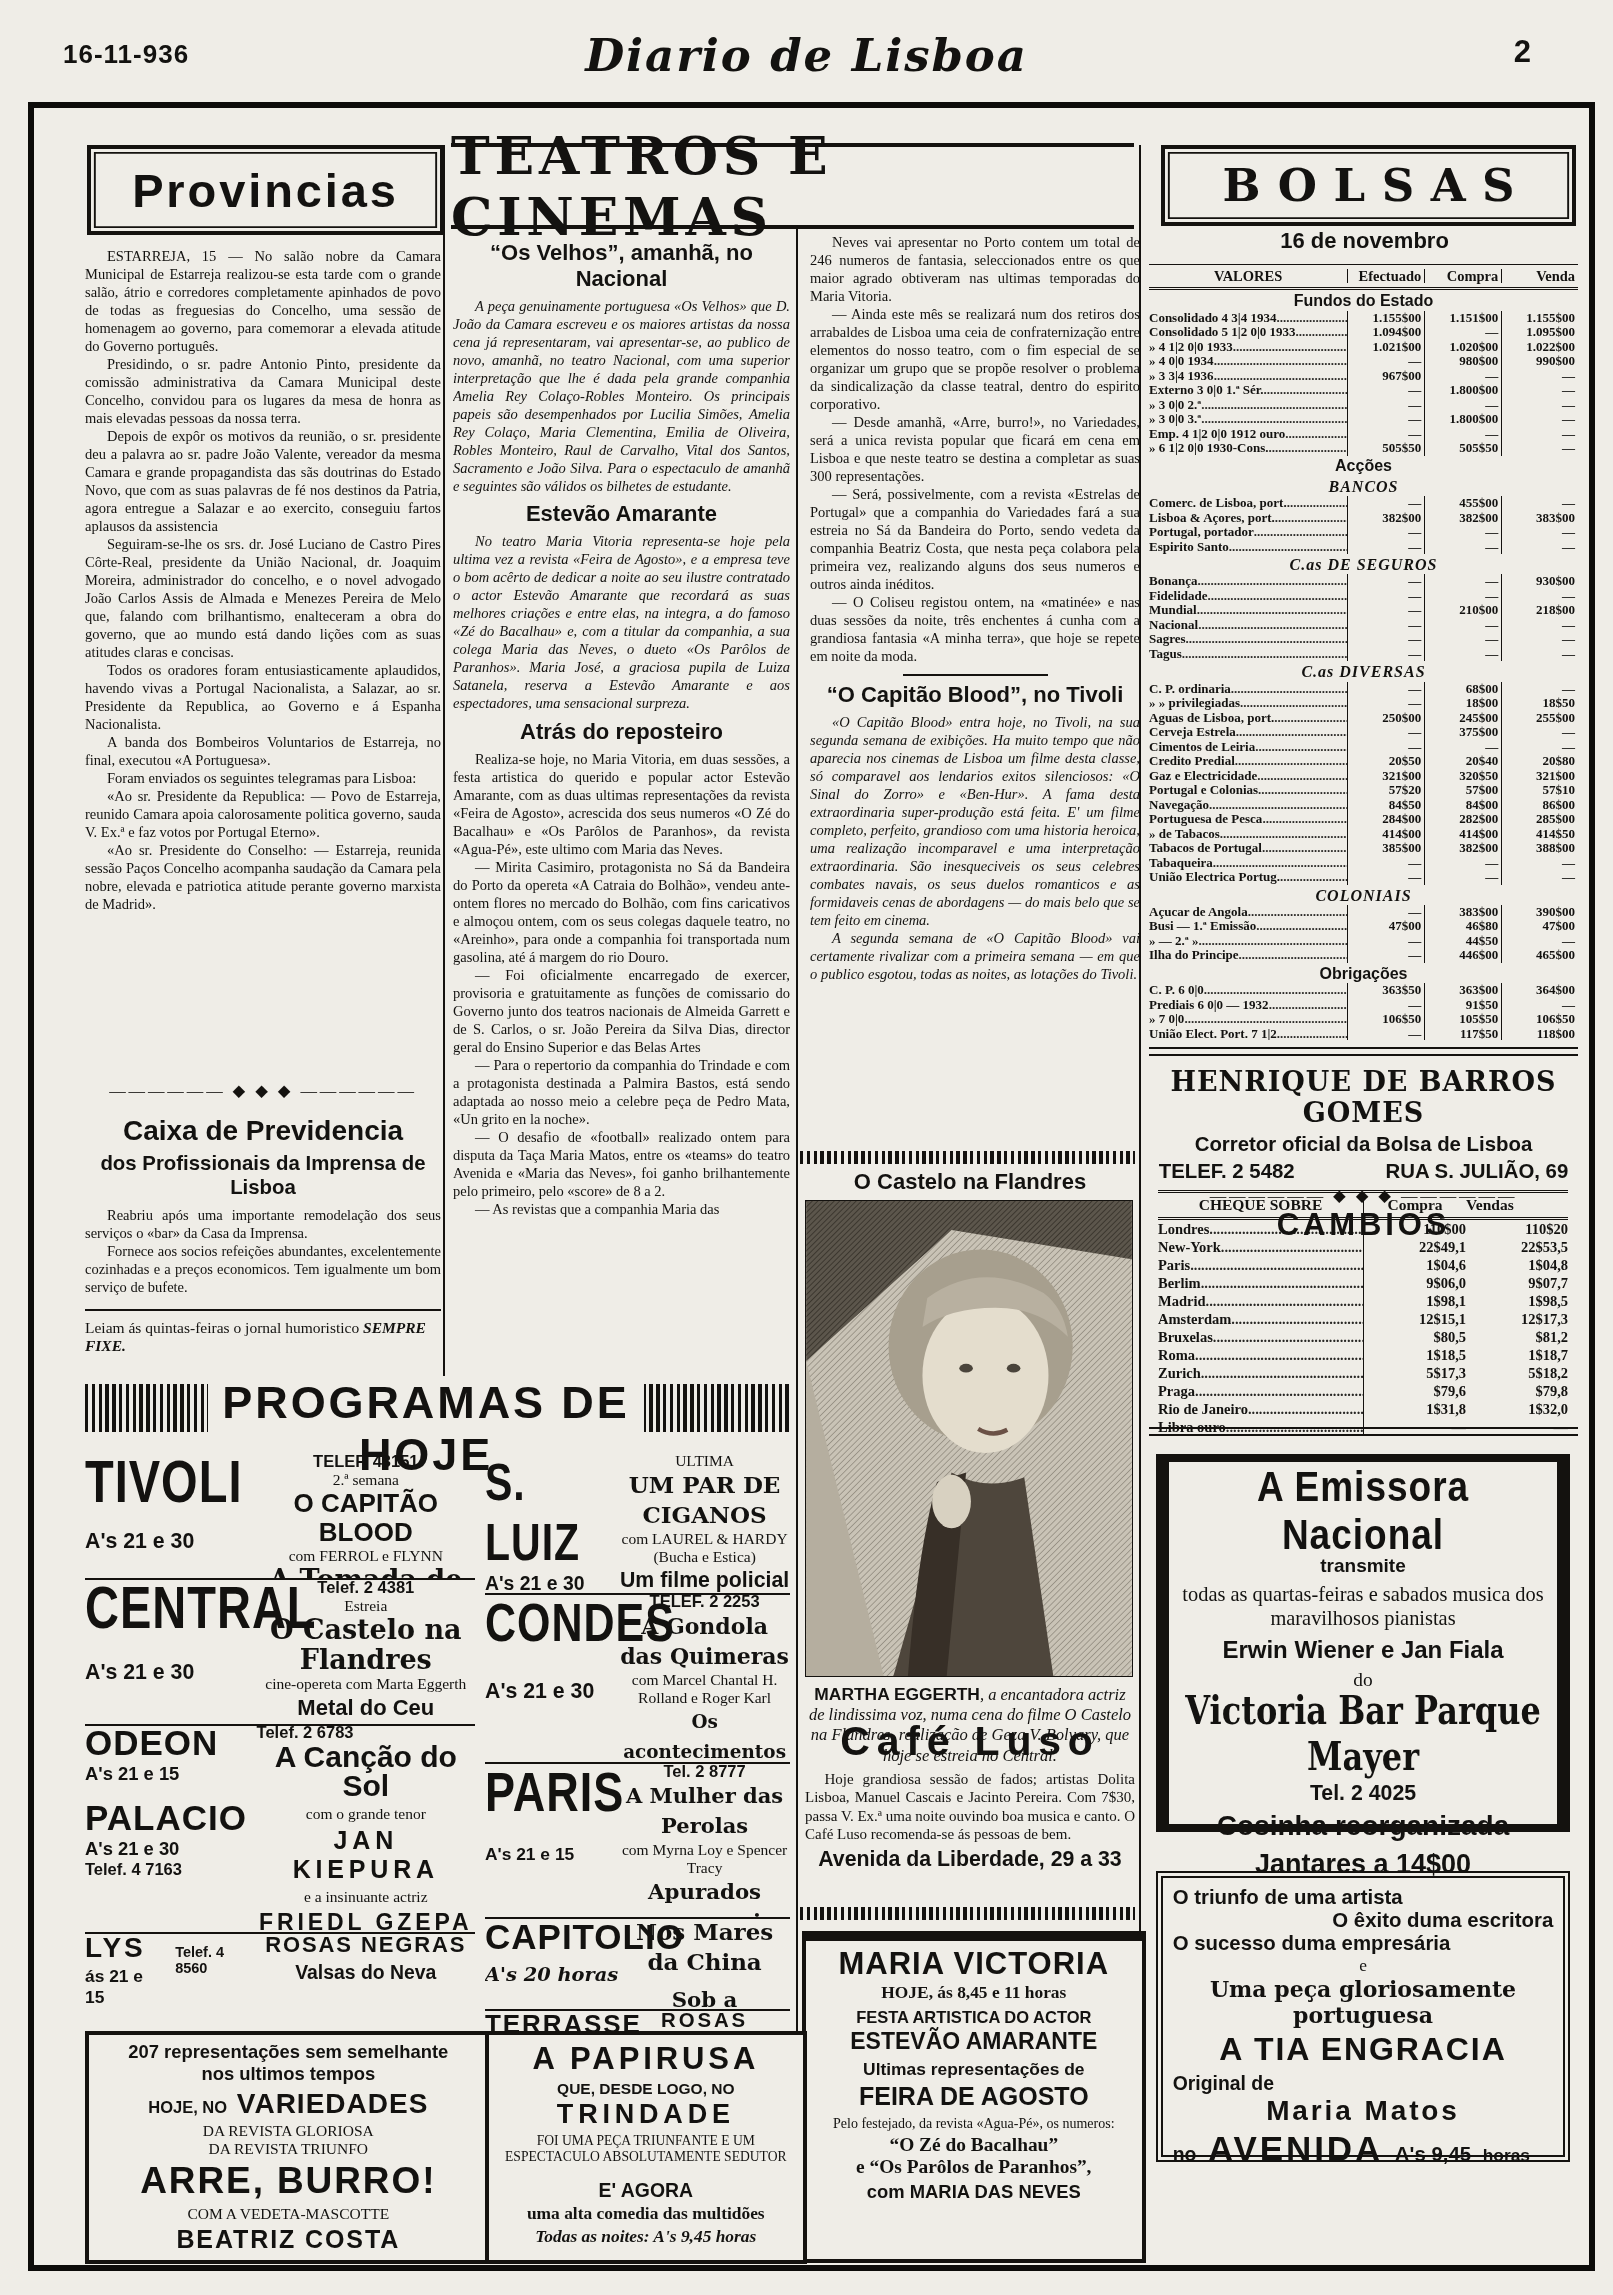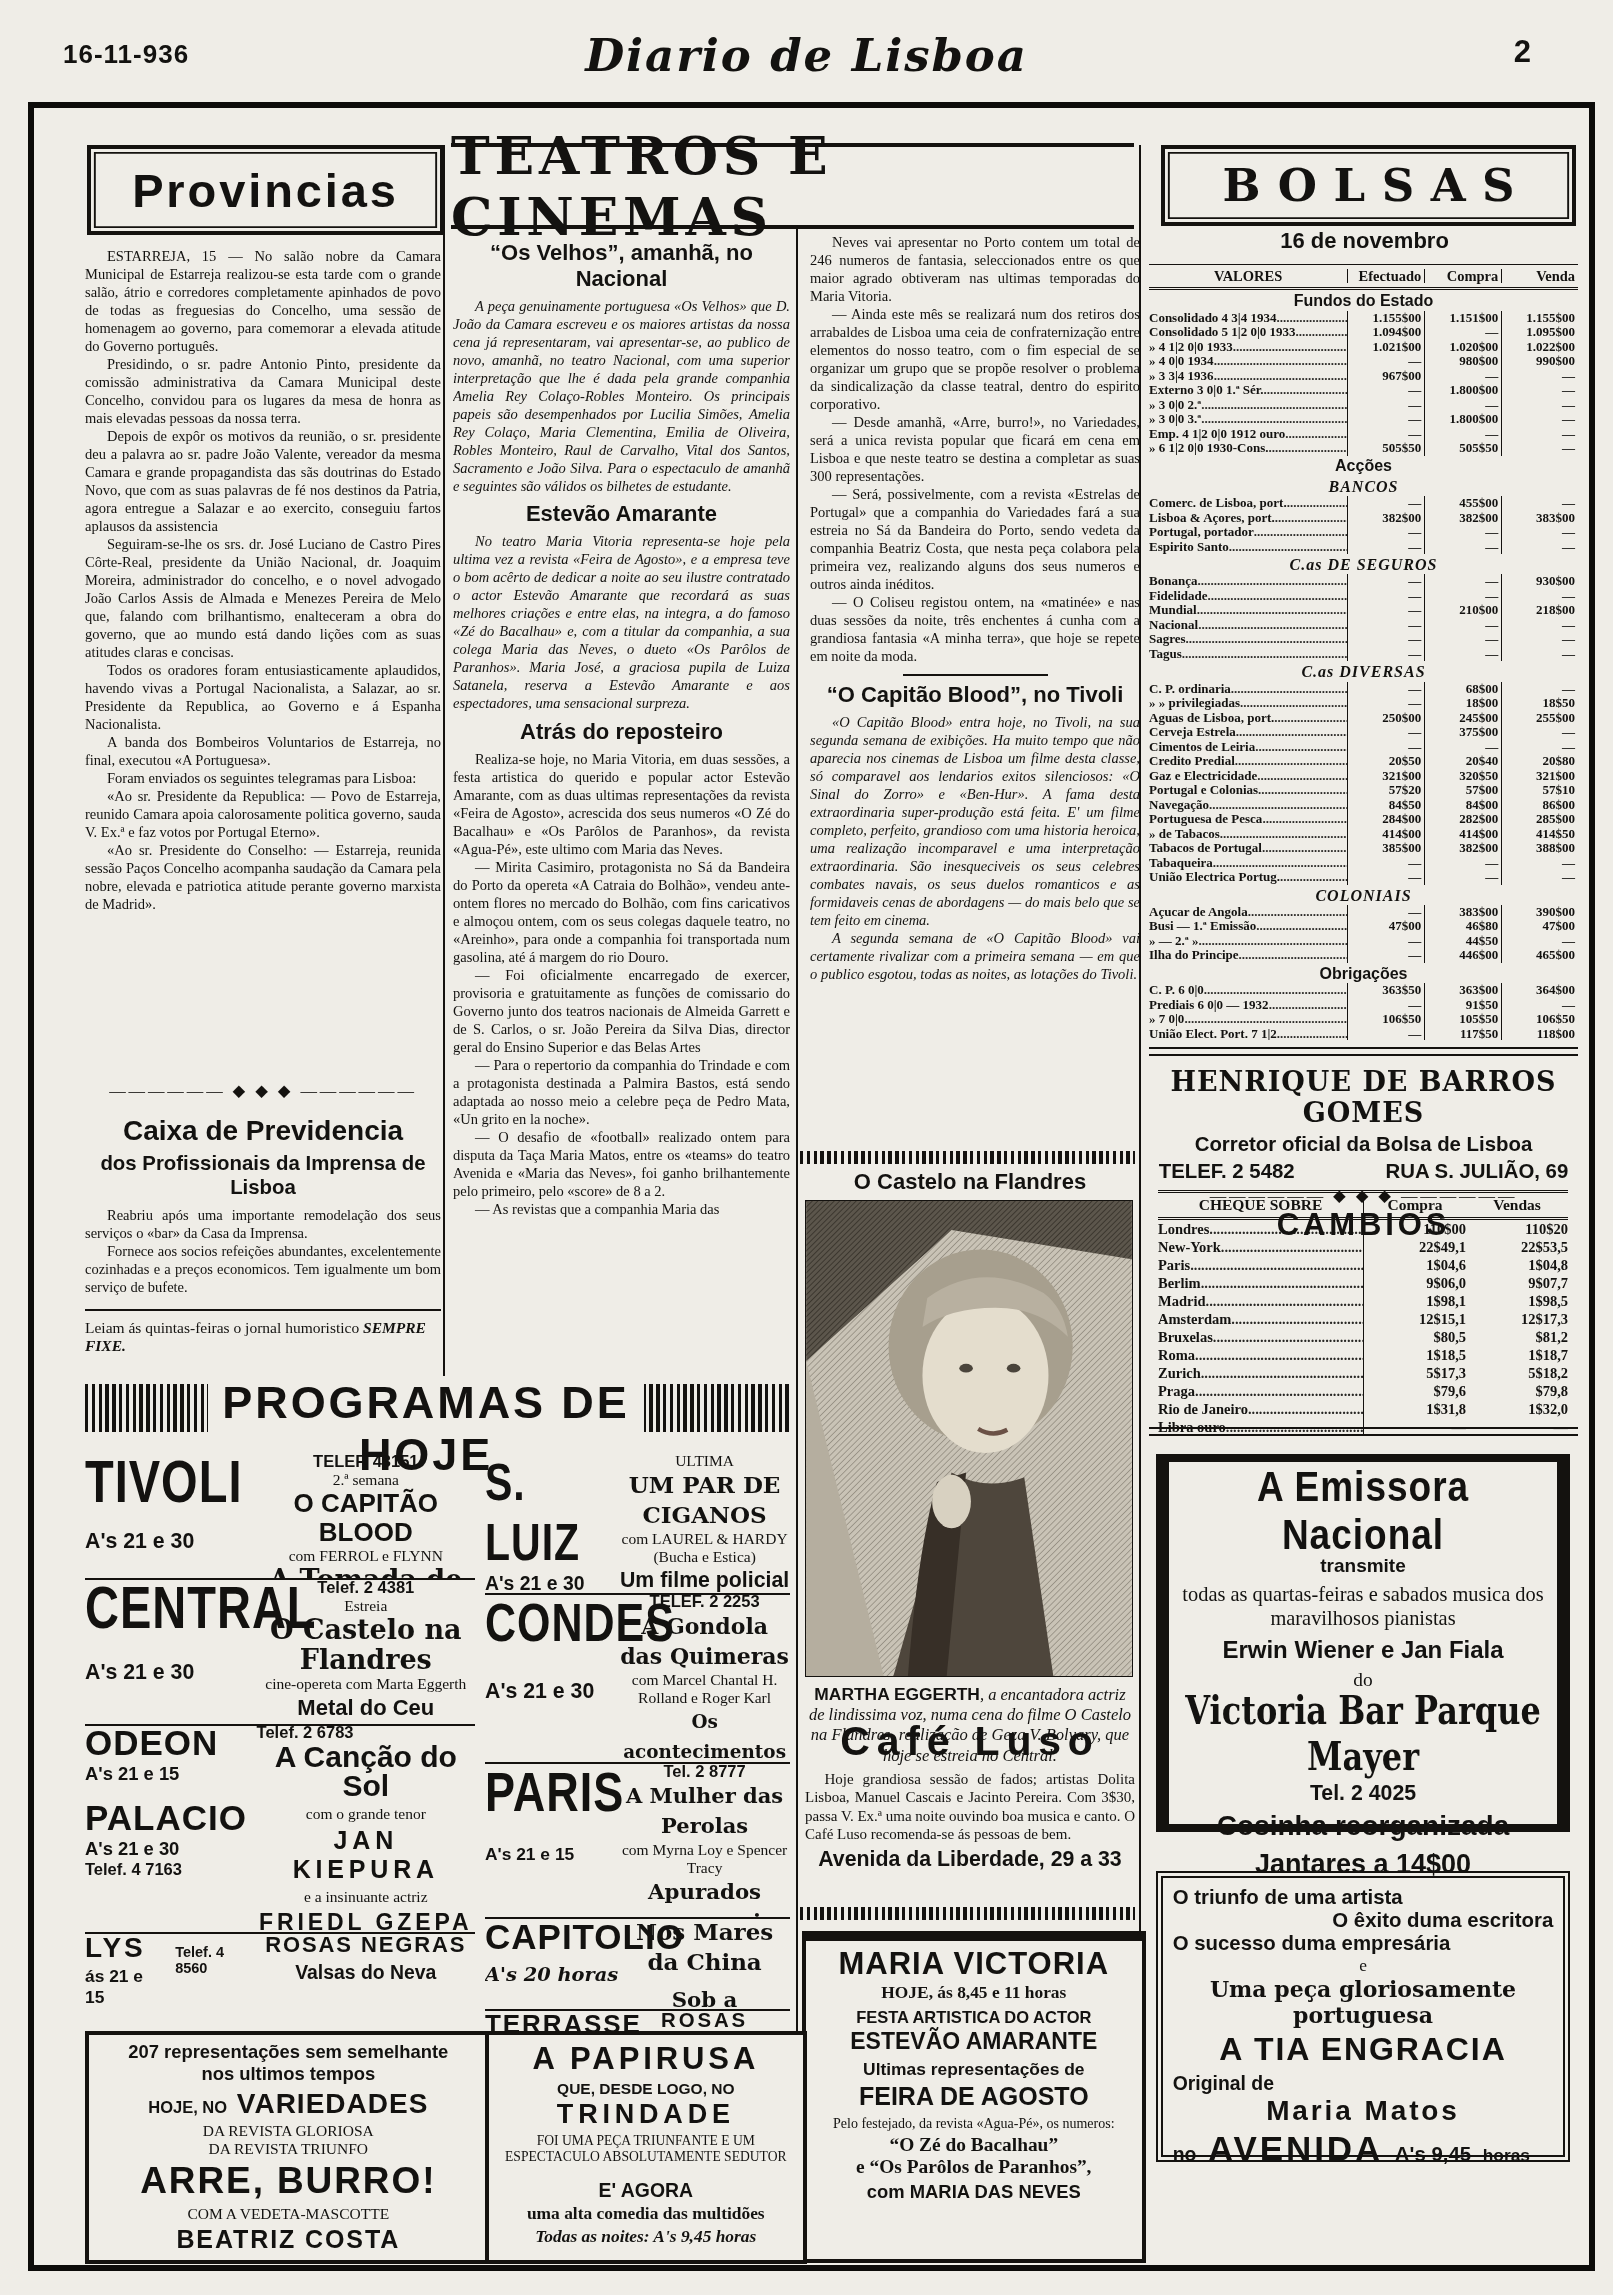--- a/index.html
+++ b/index.html
@@ -175,21 +175,21 @@
     <ellipse cx="300" cy="620" rx="40" ry="55" fill="#d8d1c1"></ellipse>
   </svg>
   <div class="ctr" style="font-size:16.5px;line-height:20.4px;margin-top:6.8px">
     <span class="b san" style="font-size:17.4px">MARTHA EGGERTH</span><span class="i">, a encantadora actriz de lindissima voz, numa cena do filme O Castelo na Flandres, realização de Geza V. Bolvary, que hoje se estreia no Central.</span>
   </div>
 </div>
 
 <div class="abs ctr" style="left:805px;top:1718px;width:330px">
   <div class="san b" style="font-size:41px;letter-spacing:6.8px">Café Luso</div>
   <div style="font-size:15px;line-height:18.4px;text-align:justify;margin-top:4.8px">
-    <p style="margin:0;text-indent:19.4px">Hoje grandiosa sessão de fados; artistas Dolita Lisboa, Manuel Cascais e Jacinto Pereira. Com 3$30, passa V. Ex.ª uma noite ouvindo boa musica e canto. O Café Luso recomenda-se ás pessoas de bem.</p>
+    <p style="margin:0;text-indent:19.4px">Hoje grandiosa sessão de fados; artistas Dolita Lisboa, Manuel Cascais e Jacinto Pereira. Com 7$30, passa V. Ex.ª uma noite ouvindo boa musica e canto. O Café Luso recomenda-se ás pessoas de bem.</p>
   </div>
   <div class="san b" style="font-size:21.3px;margin-top:3.9px">Avenida da Liberdade, 29 a 33</div>
 </div>
 <div class="abs hatch" style="left:800px;top:1907px;width:335px;height:12.6px"></div>
 
 <div class="abs adbox" style="left:802px;top:1931px;width:322px;height:308px;border-top-width:10.7px;padding:4.8px 6.8px">
   <div><span class="san b" style="font-size:31px;letter-spacing:1px">MARIA VICTORIA</span>
        <span class="b" style="font-size:17.4px">HOJE, ás 8,45 e 11 horas</span></div>
   <div class="san b" style="font-size:16.5px;margin-top:4.8px">FESTA ARTISTICA DO ACTOR</div>
   <div class="san b" style="font-size:23px;margin-top:1.9px">ESTEVÃO AMARANTE</div>
@@ -607,21 +607,21 @@
     <span>RUA S. JULIÃO, 69</span>
   </div>
   <div class="orn" style="margin-top:2.9px"></div>
   <div class="san b" style="font-size:31px;letter-spacing:3.9px;margin-top:1px">CAMBIOS</div>
 </div>
 
 <div class="abs" style="left:1158px;top:1190px;width:410px">
   <div class="xrow" style="border-top:3.9px double #14120f;border-bottom:3.9px double #14120f;padding:2.9px 0;font-size:15.5px">
     <span style="flex:1;text-align:center">CHEQUE SOBRE</span>
     <span class="xv xv1" style="text-align:center">Compra</span>
-    <span class="xv" style="text-align:center">Vendas</span>
+    <span class="xv" style="text-align:left">Vendas</span>
   </div>
   <div>
 
       <div class="xrow">
         <span class="bn">Londres</span>
         <span class="dots"></span>
         <span class="xv xv1">110$00</span>
         <span class="xv">110$20</span>
       </div>
 

